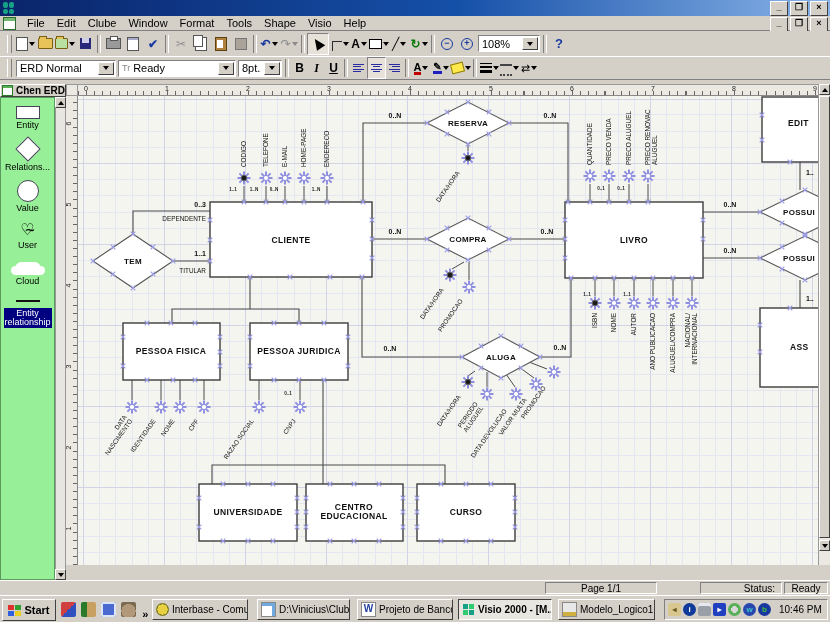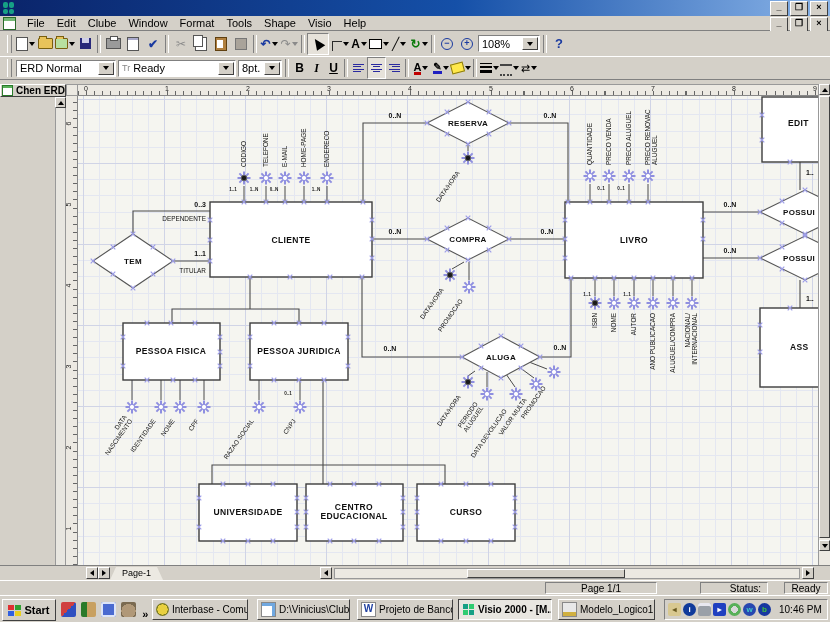--- a/index.html
+++ b/index.html
@@ -355,20 +355,34 @@
       </span>
     <span class="tb">
         <span style="font-size:11px">⇄</span>
         <span class="arr-d drop"></span>
       </span>
   </div>
 
   <div class="abs" id="stencilHead">
     <span class="stenicon"></span>
     <span>Chen ERD</span>
+  </div>
+  <div class="abs" id="stencil">
+    <div class="mastericon m-entity"></div>
+    <div>Entity</div>
+    <div class="mastericon m-rel"></div>
+    <div>Relations...</div>
+    <div class="mastericon m-value"></div>
+    <div>Value</div>
+    <div class="mastericon m-user">♡̴</div>
+    <div>User</div>
+    <div class="mastericon m-cloud"></div>
+    <div>Cloud</div>
+    <div class="m-line"></div>
+    <div class="msel">Entity relationship</div>
   </div>
   <div class="abs" id="stenScroll">
     <span class="sbtn" style="left:-1px;top:-1px">
         <span class="arr-u"></span>
       </span>
     <span class="sbtn" style="left:-1px;bottom:-1px">
         <span class="arr-d"></span>
       </span>
   </div>
 
@@ -712,42 +726,24 @@
   <div class="abs" id="vscroll">
     <span class="sbtn" style="left:0;top:0">
         <span class="arr-u"></span>
       </span>
     <span class="thumb" style="left:0;top:12px;width:11px;height:442px;"></span>
     <span class="sbtn" style="left:0;top:456px">
         <span class="arr-d"></span>
       </span>
   </div>
 
-  <div class="abs" id="tabbar">
-    <span class="sbtn" style="left:86px;top:1px;width:12px;height:12px">
-        <span class="arr-l"></span>
-      </span>
-    <span class="sbtn" style="left:98px;top:1px;width:12px;height:12px">
-        <span class="arr-r"></span>
-      </span>
-    <span class="pagetab">Page-1</span>
-    <span class="sbtn" style="left:320px;top:1px;width:12px;height:12px">
-        <span class="arr-l"></span>
-      </span>
-    <div id="hscrolltrack">
-      <span class="thumb" style="left:132px;top:0;width:158px;height:9px"></span>
-    </div>
-    <span class="sbtn" style="left:802px;top:1px;width:12px;height:12px">
-        <span class="arr-r"></span>
-      </span>
-  </div>
 
   <div class="abs" id="statusbar">
     <span class="statbox" style="left:545px;width:112px;text-align:center">Page 1/1</span>
-    <span class="statbox" style="left:700px;width:68px;text-align:right">Status:</span>
+    <span class="statbox" style="left:700px;width:82px;text-align:right">Status:</span>
     <span class="statbox" style="left:784px;width:44px;text-align:center">Ready</span>
   </div>
 
   <div class="abs" id="taskbar">
     <span id="startbtn">
       <span class="winflag">
           <i></i>
           <i></i>
           <i></i>
           <i></i>

